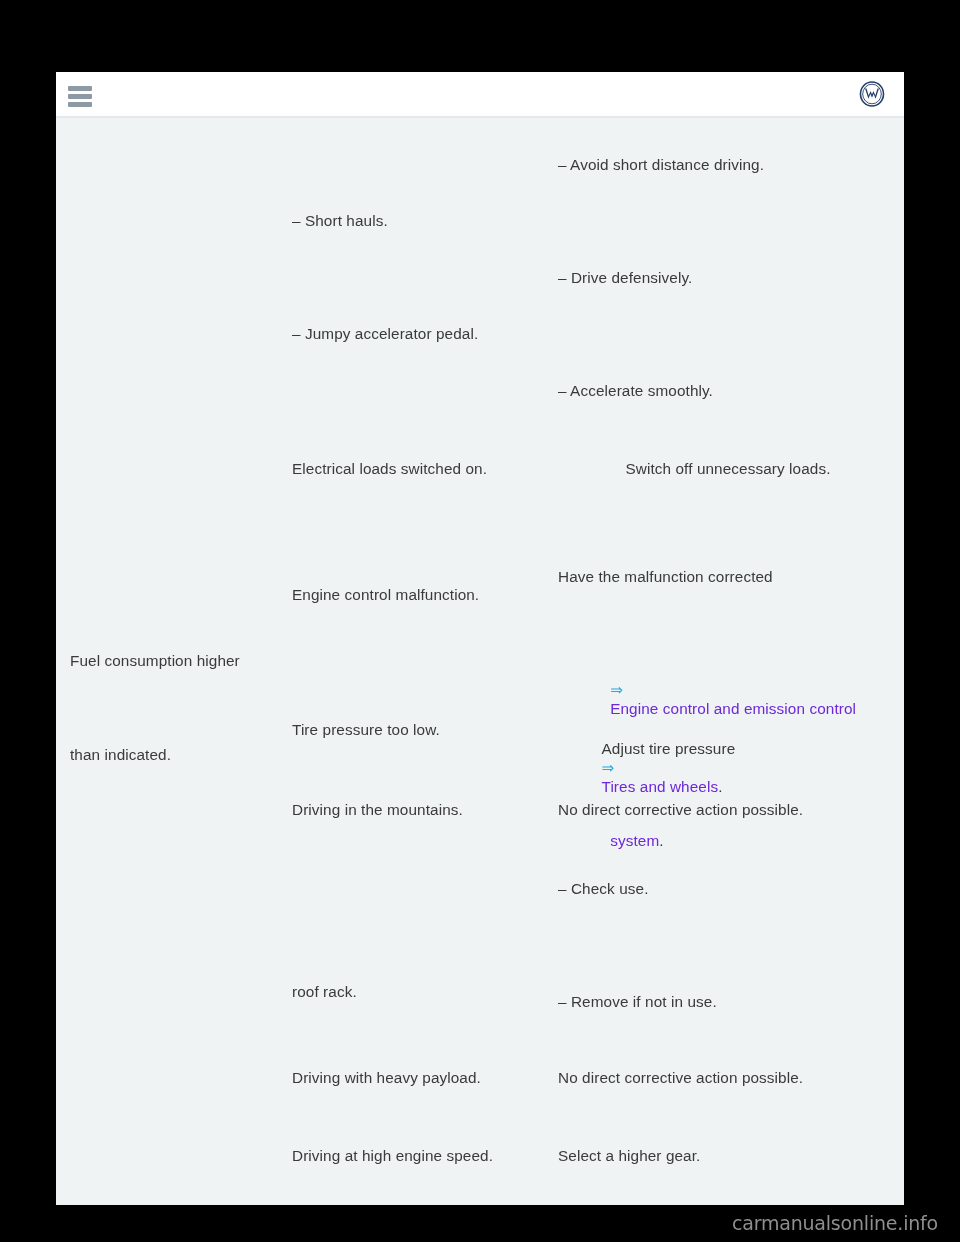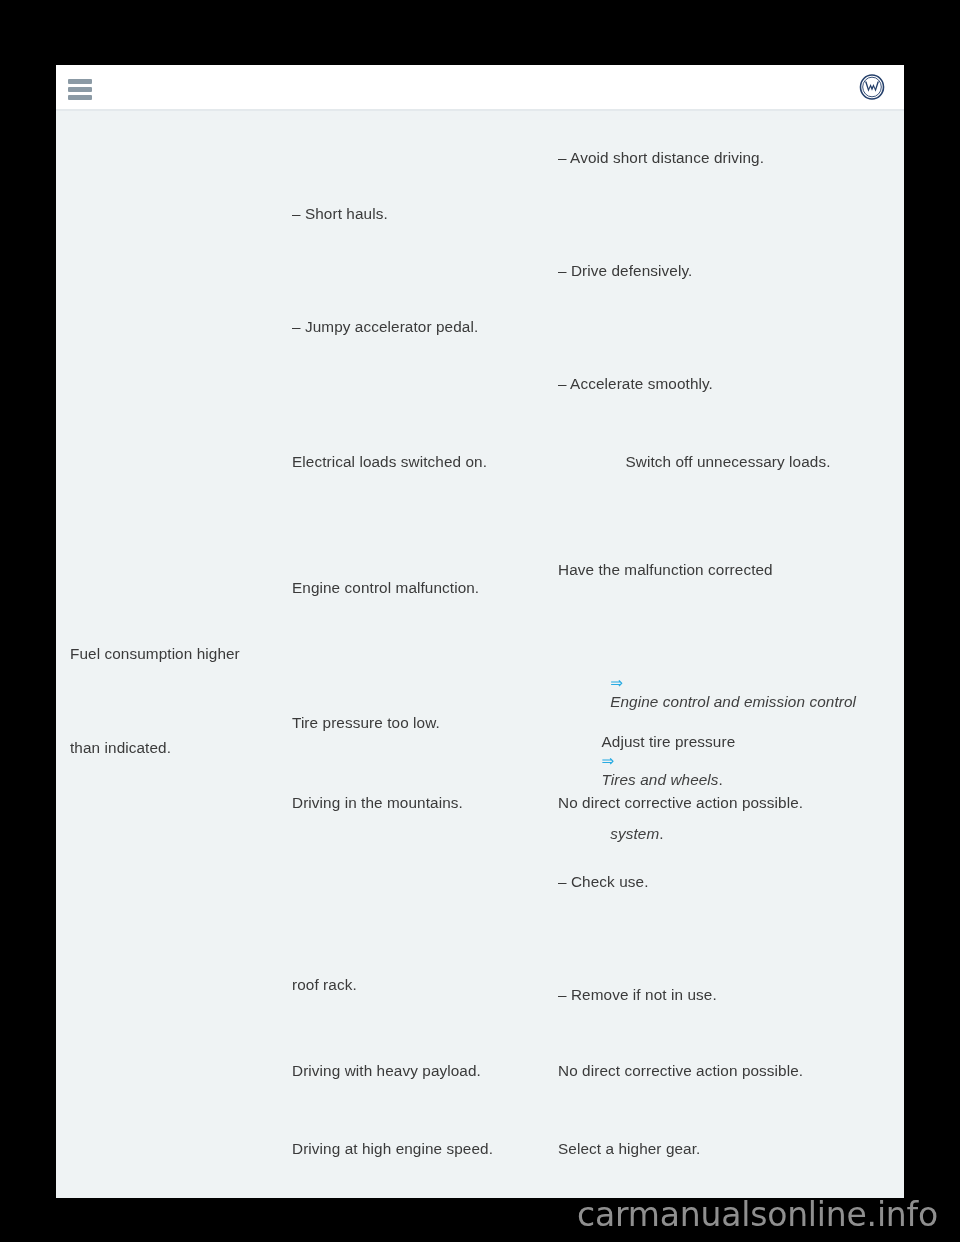--- a/index.html
+++ b/index.html
@@ -13,21 +13,21 @@
     position: relative;
     overflow: hidden;
     font-family: "Liberation Sans", sans-serif;
     -webkit-font-smoothing: antialiased;
   }
 
   
   #page-card {
     position: absolute;
     left: 56px;
-    top: 65px;
+    top: 72px;
     width: 848px;
     height: 1133px;
     background: #eff3f4;
     overflow: hidden;
   }
 
   
   #app-header {
     position: absolute;
     left: 0;
@@ -98,33 +98,32 @@
     line-height: 19px;
     letter-spacing: 0.1px;
     white-space: pre-wrap;
   }
 
   .col-cat   { left: 14px;  width: 218px; }
   .col-cause { left: 236px; width: 258px; }
   .col-fix   { left: 502px; width: 340px; }
 
   .lnk {
-    color: #404040;
-    font-style: italic;
+    color: #6d28d9;
     font-family: "Liberation Sans", sans-serif;
   }
   .arrow { color: #29abe2; font-style: normal; }
   .period { color: #3a3a3a; font-style: normal; }
 
   
   #footer-watermark {
     position: absolute;
     right: 22px;
     bottom: 8px;
-    font-size: 33px;
+    font-size: 19px;
     color: #8f8f8f;
     letter-spacing: -0.2px;
     font-family: "DejaVu Sans", sans-serif;
   }
 </style>
 </head>
 <body>
 
 <div id="page-card">
 

